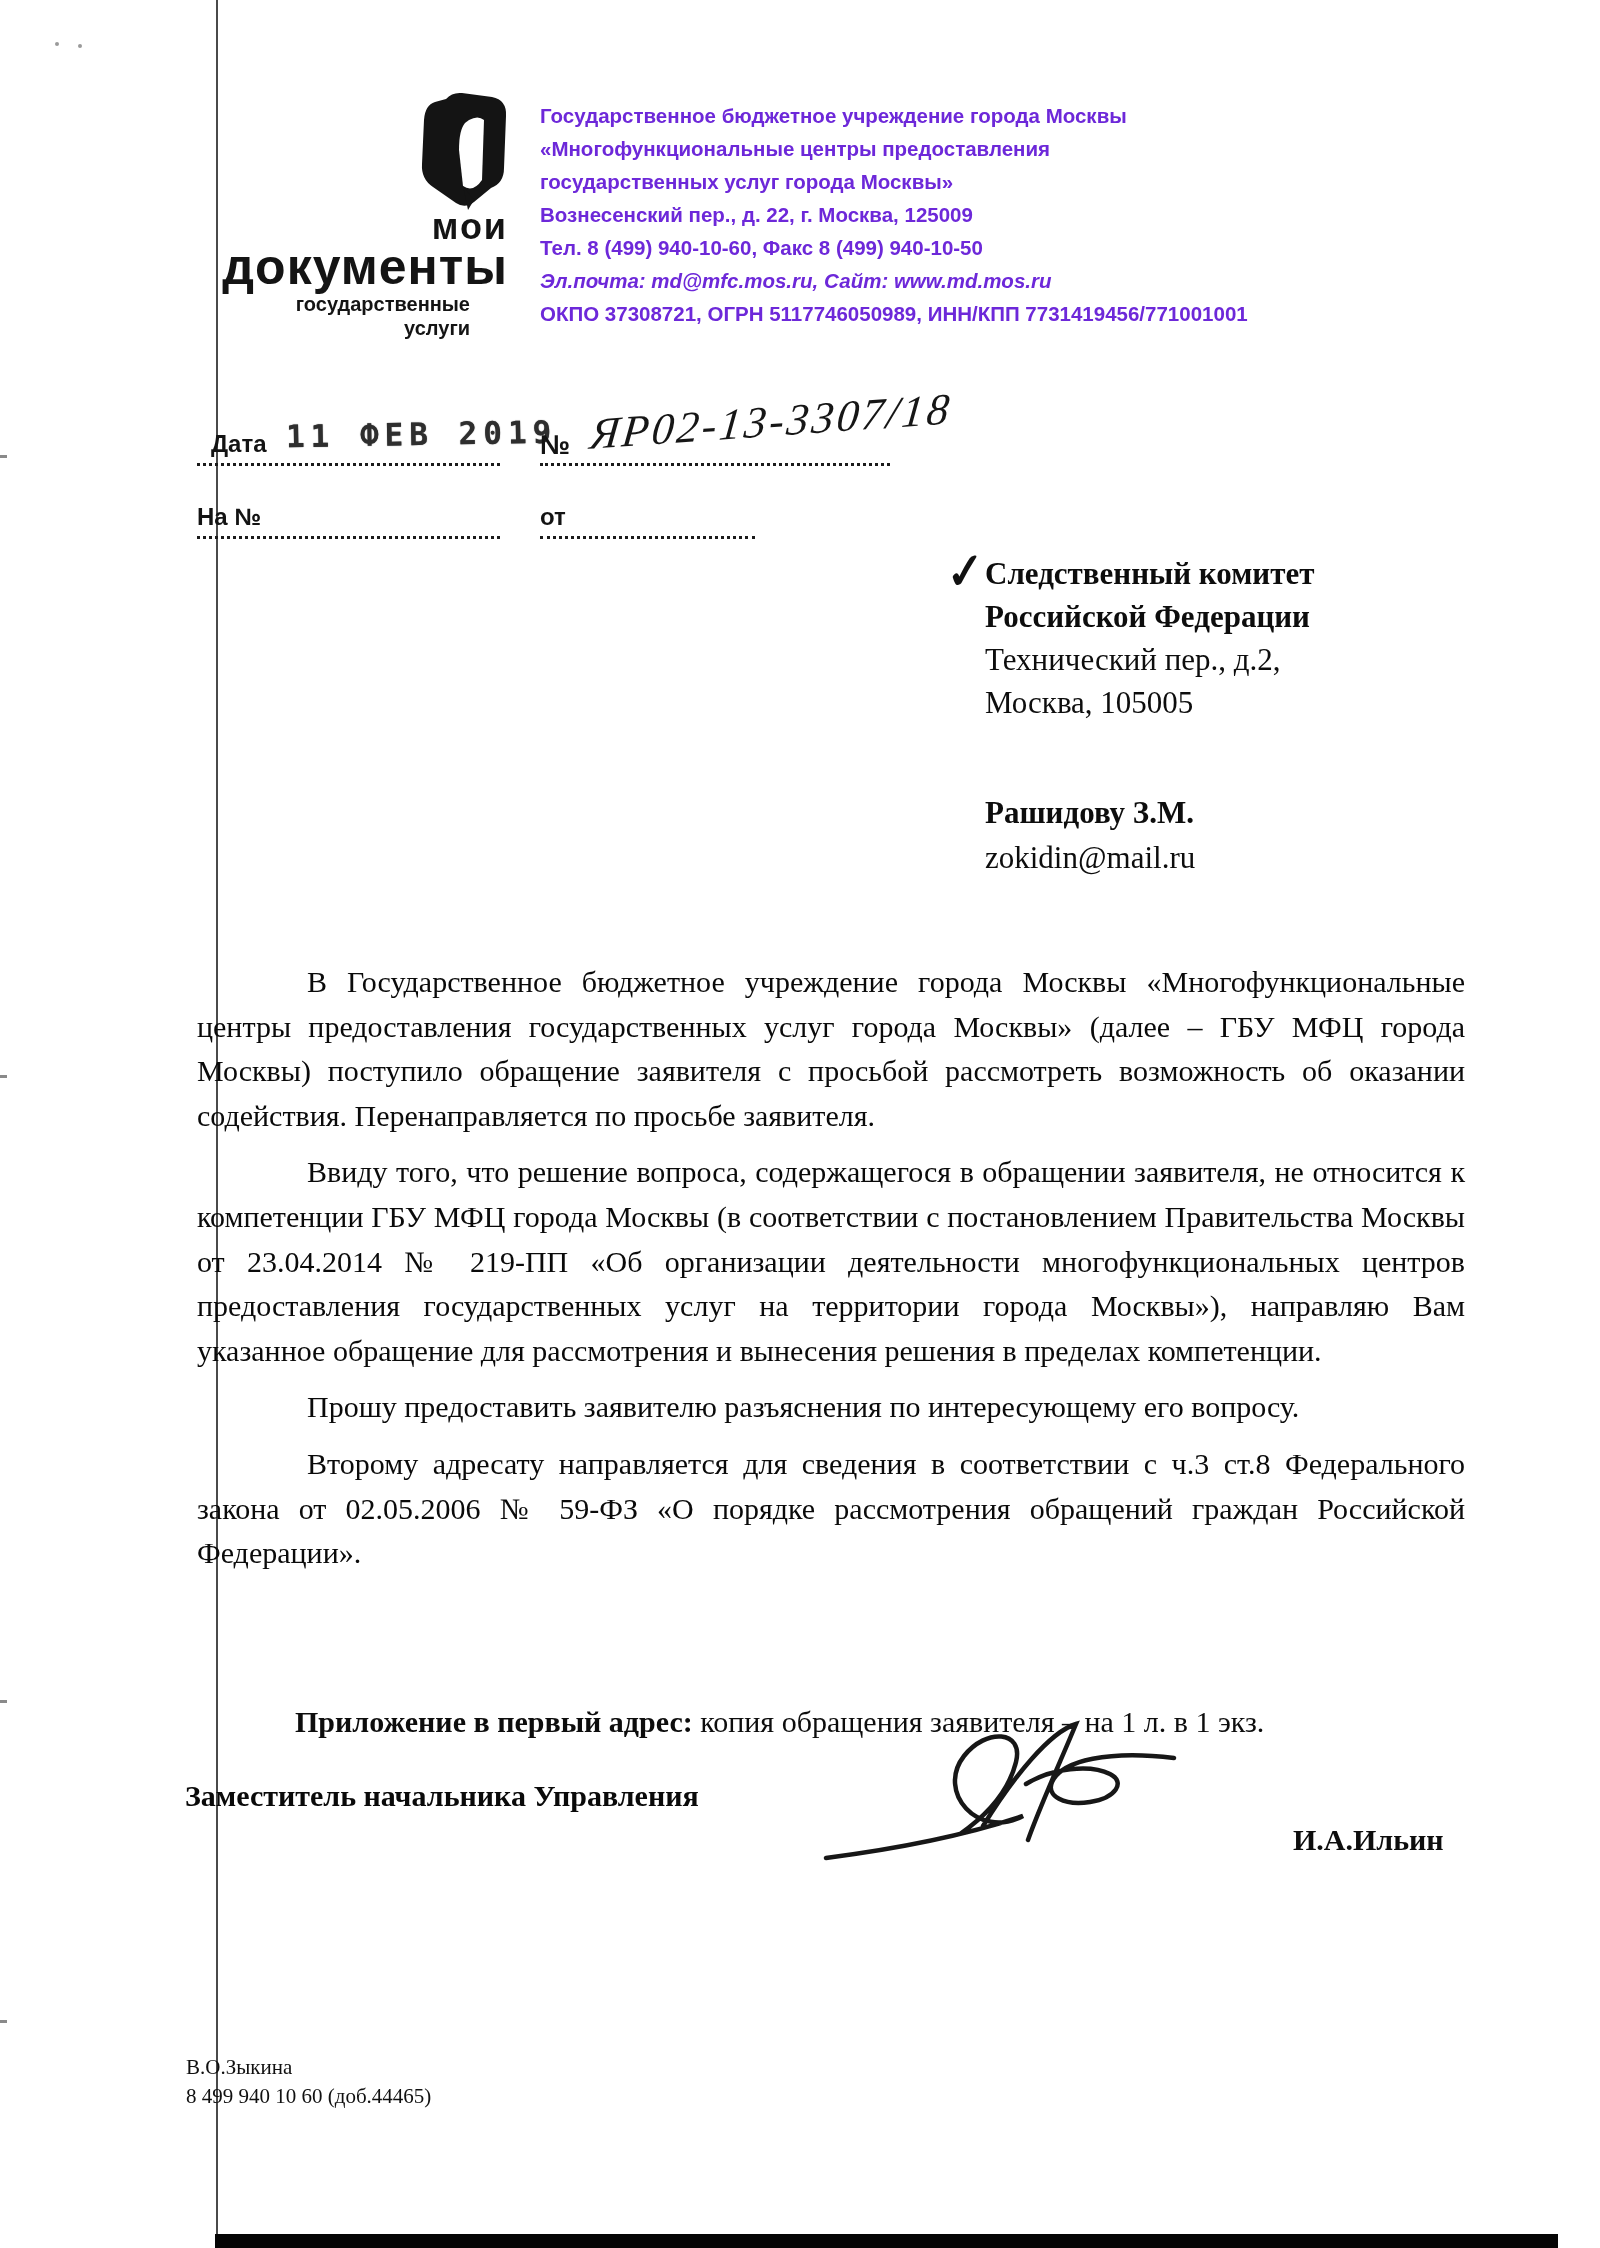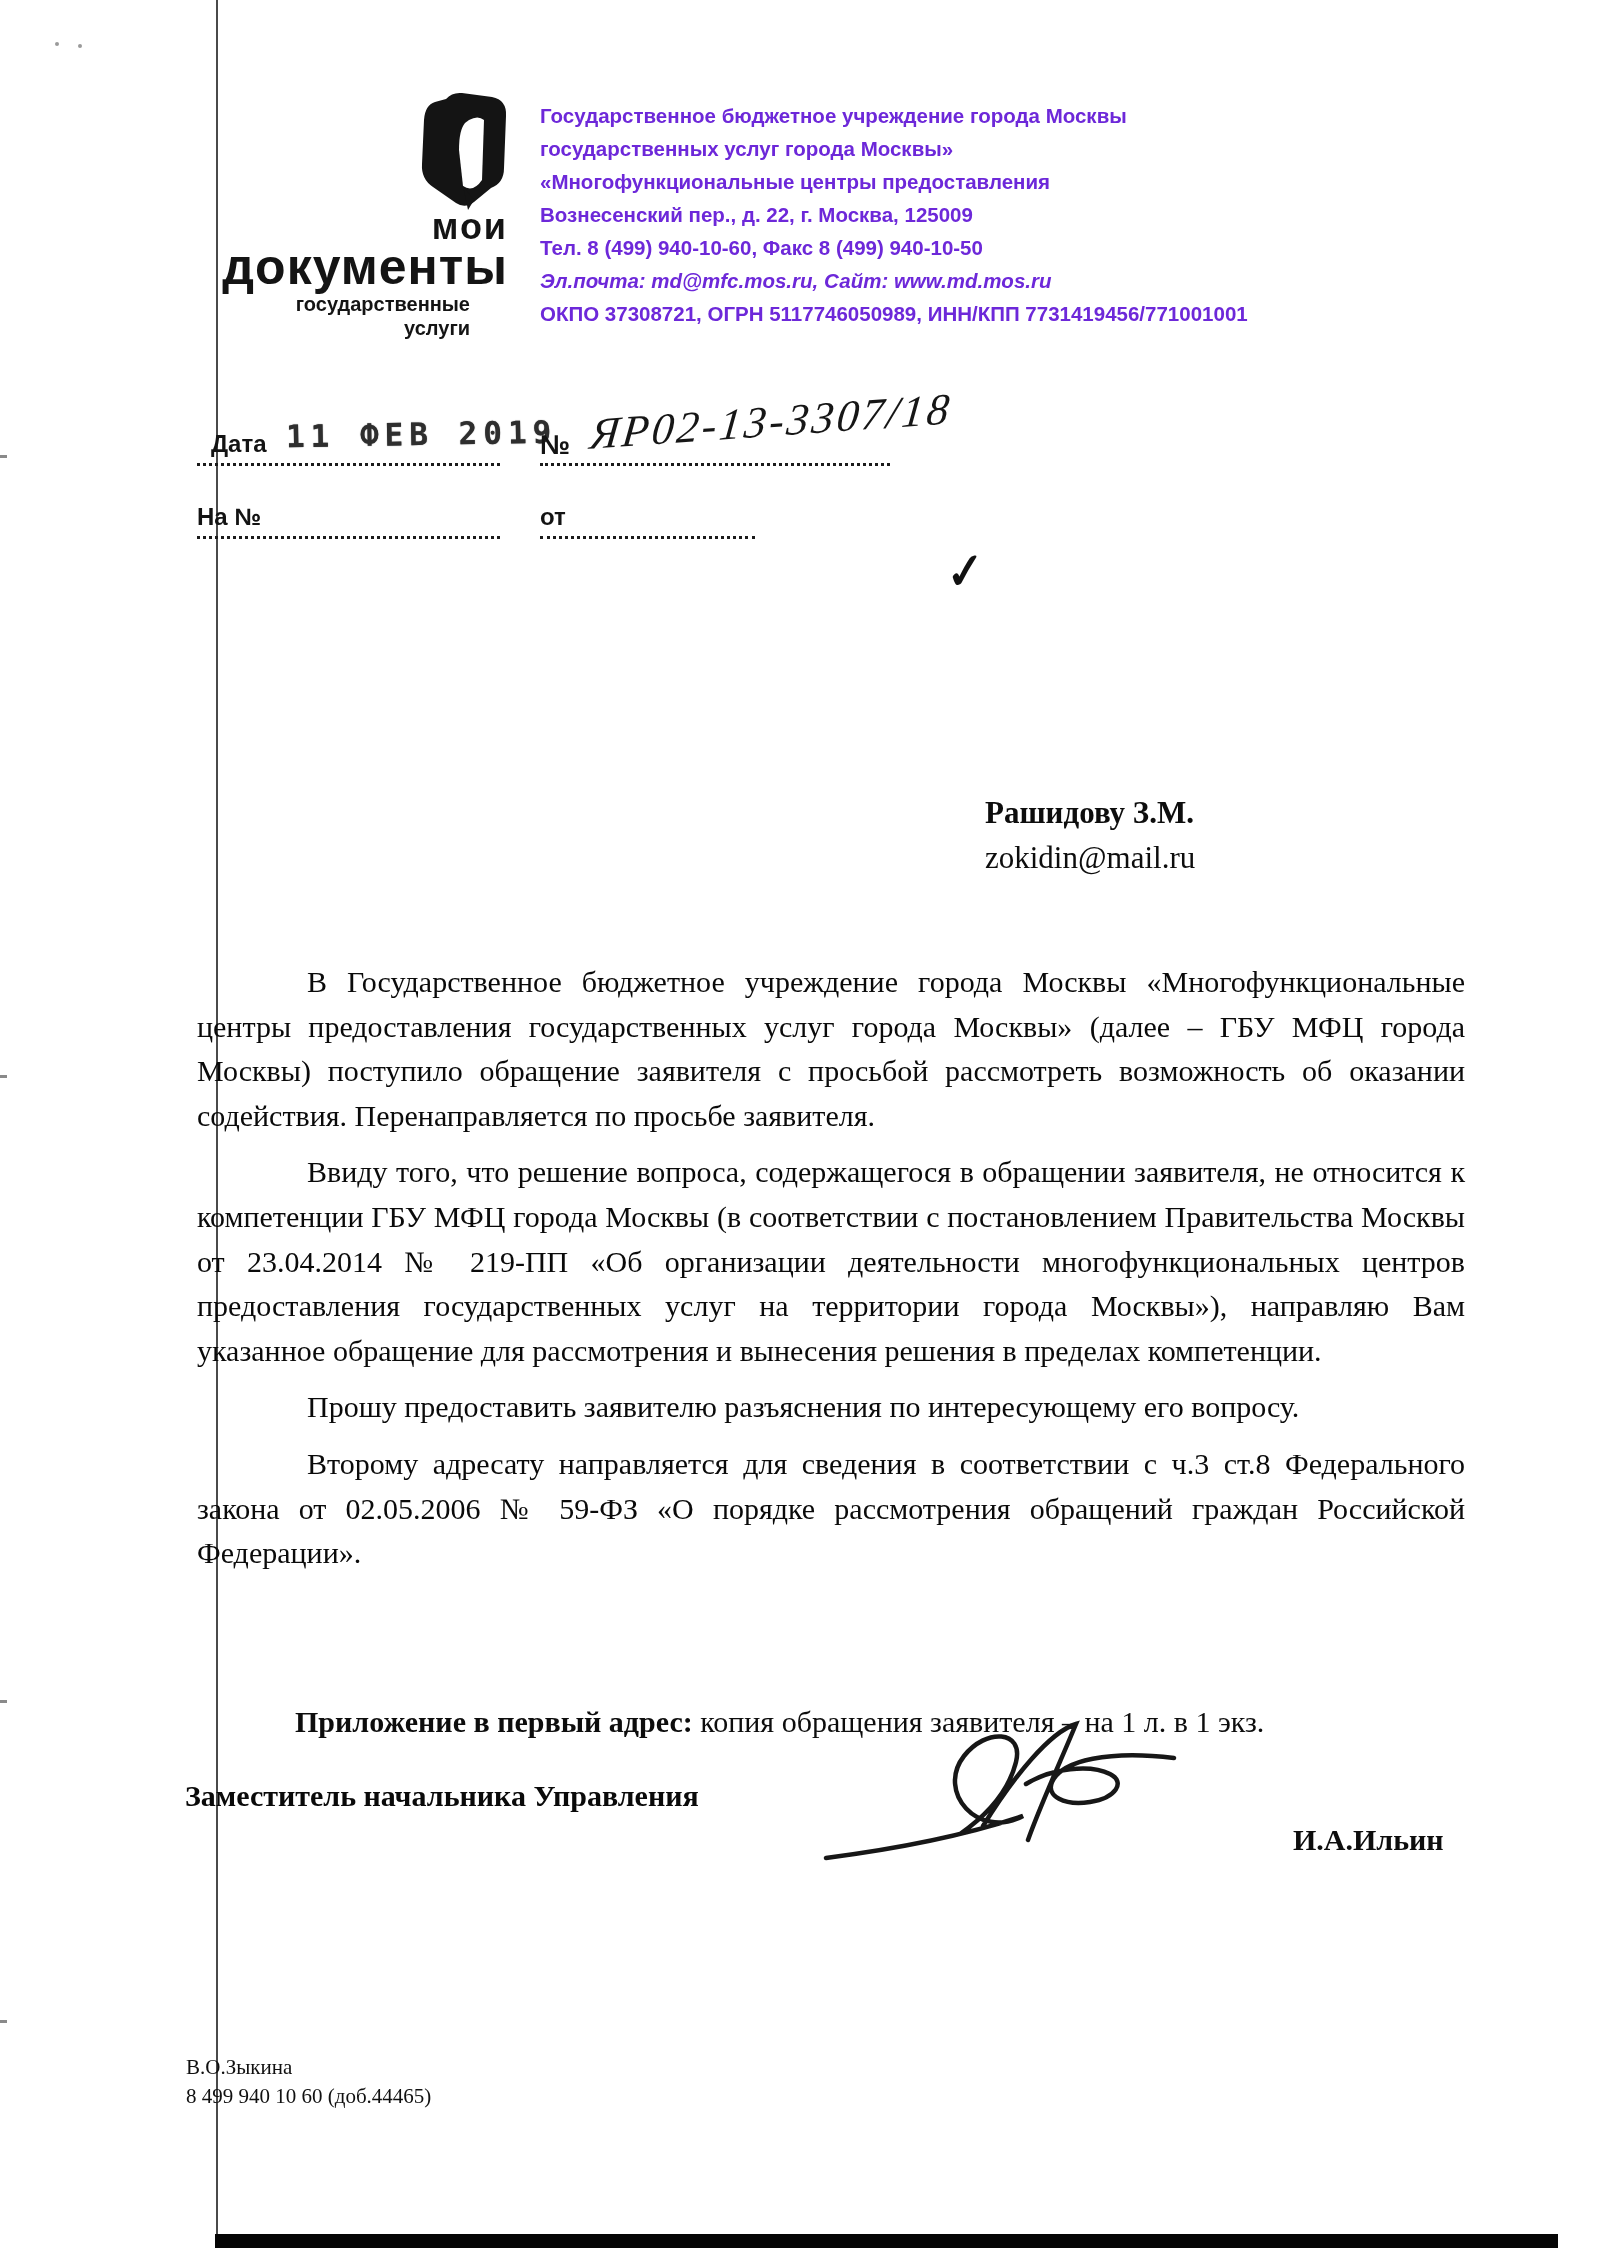--- a/index.html
+++ b/index.html
@@ -89,42 +89,48 @@
   </div>
   <div class="abs logo-text sans b">
     <div class="logo-moi">мои</div>
     <div class="logo-dok">документы</div>
     <div class="logo-tag">государственные</div>
     <div class="logo-tag">услуги</div>
   </div>
 
   <div class="abs org-block sans b">
     <div>Государственное бюджетное учреждение города Москвы</div>
+    <div>«Многофункциональные центры предоставления</div>
     <div>государственных услуг города Москвы»</div>
-    <div>«Многофункциональные центры предоставления</div>
     <div>Вознесенский пер., д. 22, г. Москва, 125009</div>
     <div>Тел. 8 (499) 940-10-60, Факс 8 (499) 940-10-50</div>
     <div class="i">Эл.почта: md@mfc.mos.ru, Сайт: www.md.mos.ru</div>
     <div>ОКПО 37308721, ОГРН 5117746050989, ИНН/КПП 7731419456/771001001</div>
   </div>
 
   <div class="abs ref-label sans b" style="left:211px;top:430px;text-align:center;">Дата</div>
   <div class="abs stamp" style="left:286px;top:416px;">11 ФЕВ 2019</div>
   <div class="abs dotline" style="left:197px;top:463px;width:303px;"></div>
 
   <div class="abs ref-label sans b" style="left:540px;top:430px;font-size:27px;">№</div>
   <div class="abs handnum" style="left:590px;top:396px;">ЯР02-13-3307/18</div>
   <div class="abs dotline" style="left:540px;top:463px;width:350px;"></div>
 
   <div class="abs ref-label sans b" style="left:197px;top:503px;">На №</div>
   <div class="abs dotline" style="left:197px;top:536px;width:303px;"></div>
   <div class="abs ref-label sans b" style="left:540px;top:503px;">от</div>
   <div class="abs dotline" style="left:540px;top:536px;width:215px;"></div>
 
   <div class="abs check serif" style="left:946px;top:544px;">✓</div>
+  <div class="abs rcpt serif" style="left:985px;top:552px;">
+    <div class="b">Следственный комитет</div>
+    <div class="b">Российской Федерации</div>
+    <div>Технический пер., д.2,</div>
+    <div>Москва, 105005</div>
+  </div>
   <div class="abs person serif" style="left:985px;top:790px;">
     <div class="b">Рашидову З.М.</div>
     <div>zokidin@mail.ru</div>
   </div>
 
   <div class="abs body-text">
     <p>В Государственное бюджетное учреждение города Москвы «Многофункциональные центры предоставления государственных услуг города Москвы» (далее – ГБУ МФЦ города Москвы) поступило обращение заявителя с просьбой рассмотреть возможность об оказании содействия. Перенаправляется по просьбе заявителя.</p>
     <p>Ввиду того, что решение вопроса, содержащегося в обращении заявителя, не относится к компетенции ГБУ МФЦ города Москвы (в соответствии с постановлением Правительства Москвы от 23.04.2014 № 219-ПП «Об организации деятельности многофункциональных центров предоставления государственных услуг на территории города Москвы»), направляю Вам указанное обращение для рассмотрения и вынесения решения в пределах компетенции.</p>
     <p>Прошу предоставить заявителю разъяснения по интересующему его вопросу.</p>
     <p>Второму адресату направляется для сведения в соответствии с ч.3 ст.8 Федерального закона от 02.05.2006 № 59-ФЗ «О порядке рассмотрения обращений граждан Российской Федерации».</p>

